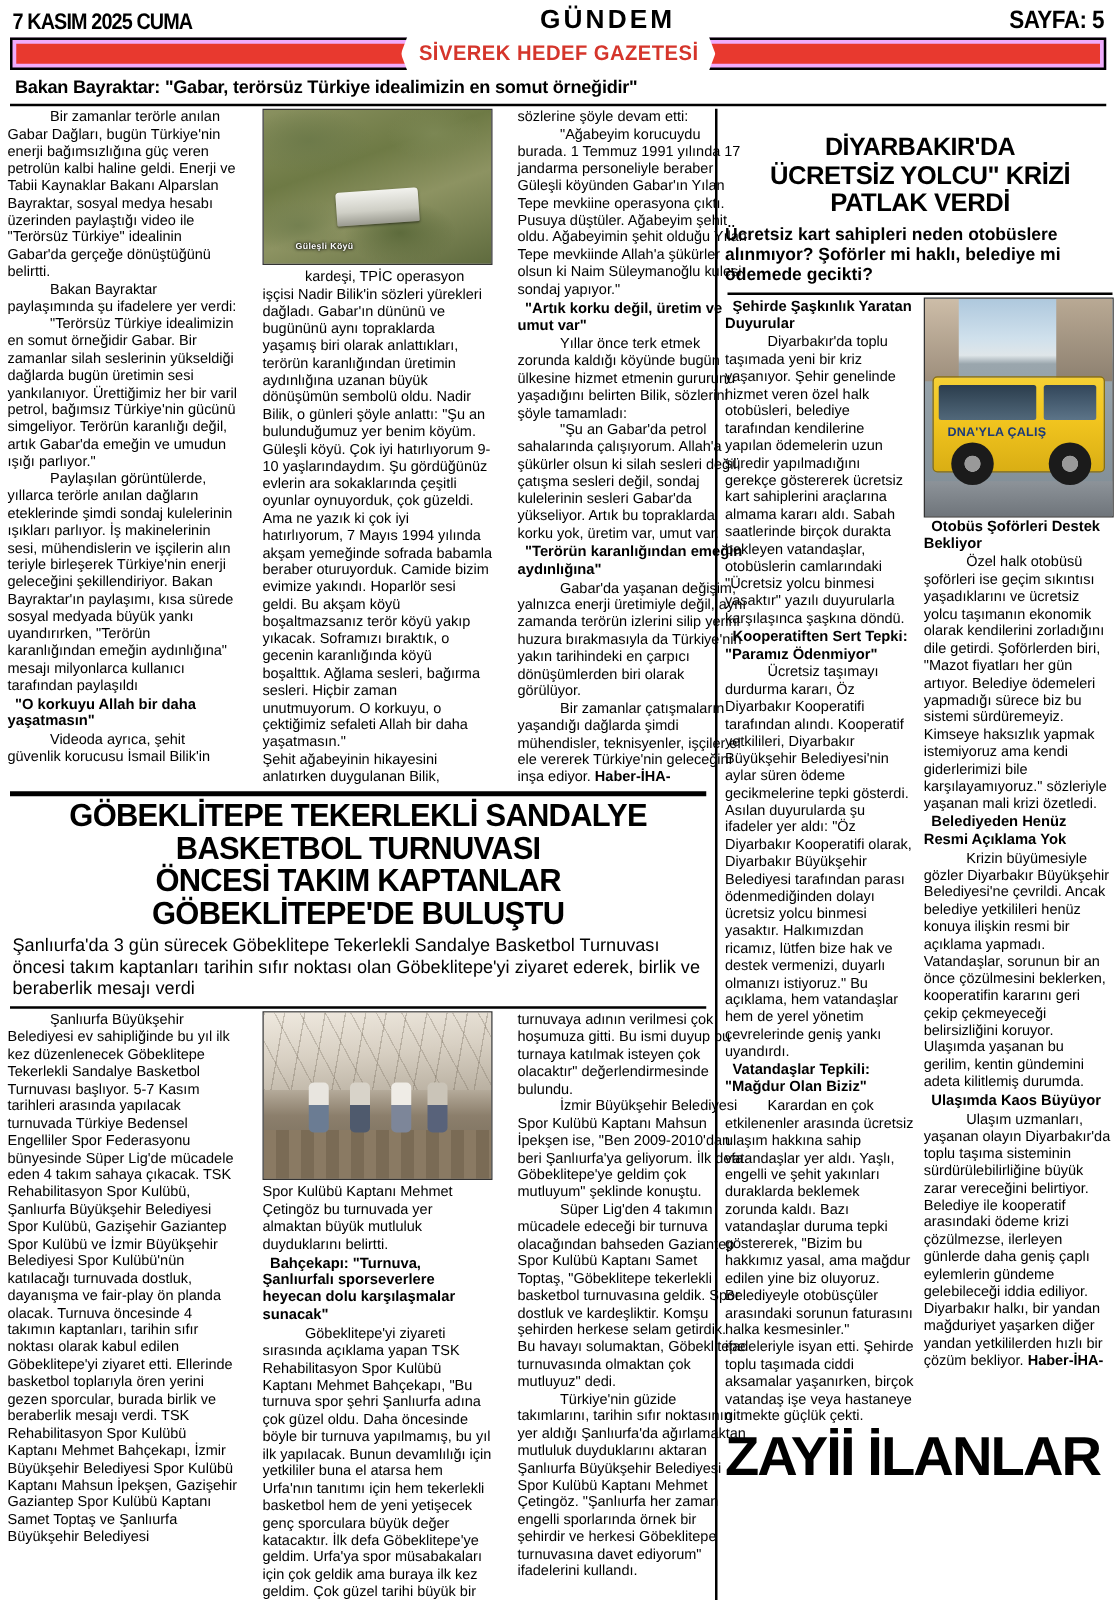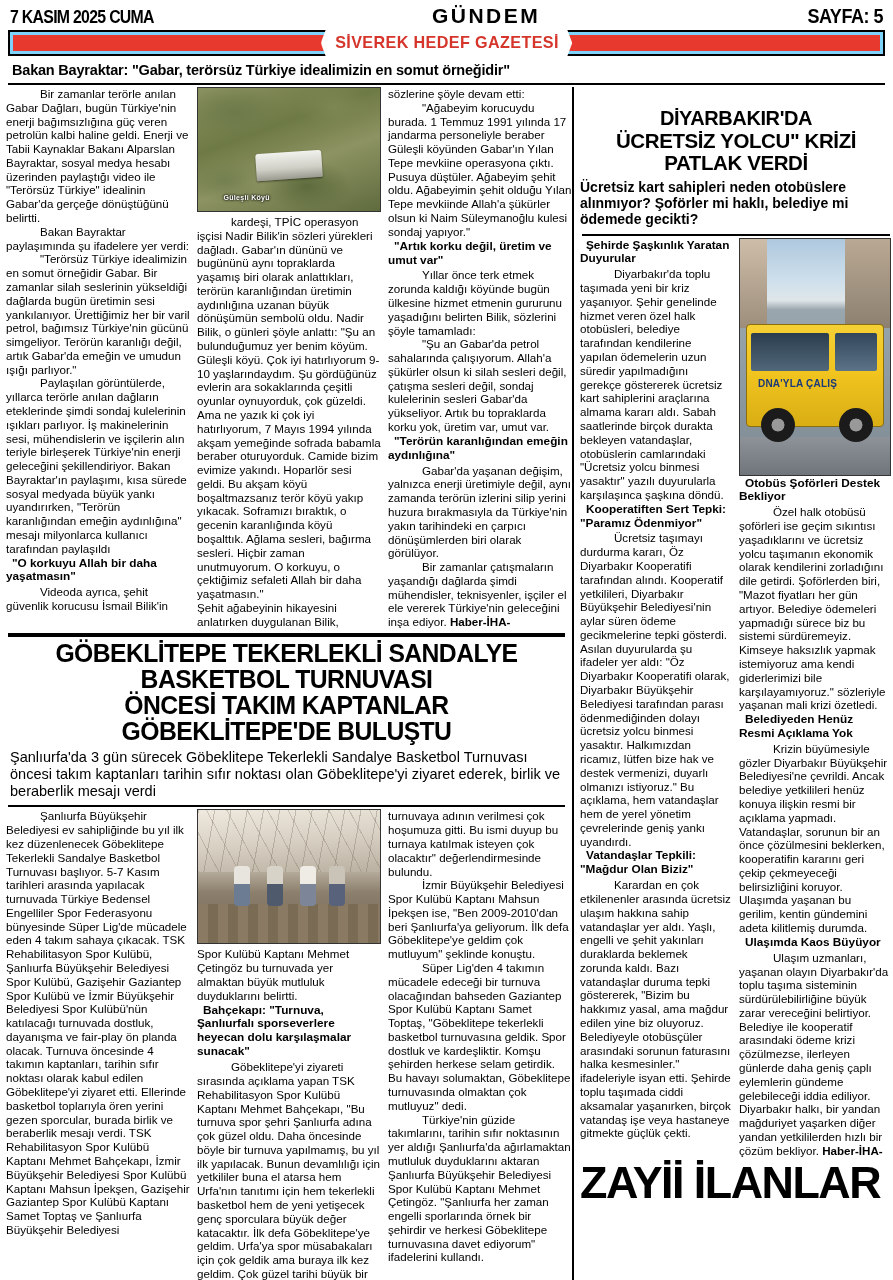--- a/index.html
+++ b/index.html
@@ -33,21 +33,21 @@
   }
   .mast-page {
     font-weight: bold; font-size: 20px; letter-spacing: -0.5px;
     transform: scaleX(0.9); transform-origin: right bottom;
   }
 
   
   .banner-wrap {
     position: relative; height: 26px; margin: 0 2px;
     border: 2px solid #000;
-    background: #7dd3fc;
+    background: #f0abfc;
     display: flex; align-items: center;
   }
   .banner-bar {
     position:absolute; left:3px; right:3px; top:3px; bottom:3px;
     background: #e8392f;
   }
   .banner-inner {
     position: absolute; left: 50%; top: -5px; transform: translateX(-50%);
     background: #fff; padding: 0 8px; height: 32px;
     display: flex; align-items: center;
@@ -75,21 +75,21 @@
   }
 
   .hr-thin { border: none; border-top: 2px solid #000; margin: 2px 2px; }
 
   
   .main-grid { display: flex; gap: 0; }
   .left-zone { width: 568px; flex: 0 0 568px; padding-right: 5px;
      border-right: 2px solid #000; }
   .right-zone { width: 318px; flex: 0 0 318px; padding-left: 6px; }
 
-  .cols3 { display: flex; gap: 7px; }
+  .cols3 { display: flex; gap: 20px; }
   .col { width: 184px; flex: 0 0 184px; }
 
   p.body, .body {
     font-size: 11.6px; line-height: 1.19;
     text-align: left; margin: 0 0 0 0;
     font-family: "Liberation Sans", sans-serif;
     hyphens: auto;
   }
   p.body { text-indent: 34px; }
   p.body.noind { text-indent: 0; }
@@ -125,21 +125,21 @@
   }
   .photo-cap {
     position:absolute; left: 14%; bottom: 8%;
     font-size: 7px; color:#fff; font-weight:bold;
     text-shadow: 0 0 2px #000, 0 0 3px #000;
     letter-spacing: .3px; z-index: 3;
   }
 
   
   .photo-bus {
-    height: 238px;
+    height: 176px;
     background:
       linear-gradient(180deg,#aec8dd 0%, #cfe0ec 18%, #dfe6e9 26%, #9aa6ad 30%, #7d8a93 100%);
     margin-bottom: 0;
   }
   .bus-body {
     position:absolute; left:4%; top:36%; width:92%; height:44%;
     background: linear-gradient(180deg,#f5d035 0%, #f2c51f 45%, #d9ae14 100%);
     border: 1px solid #8a6f0c; border-radius: 4px;
   }
   .bus-win {

